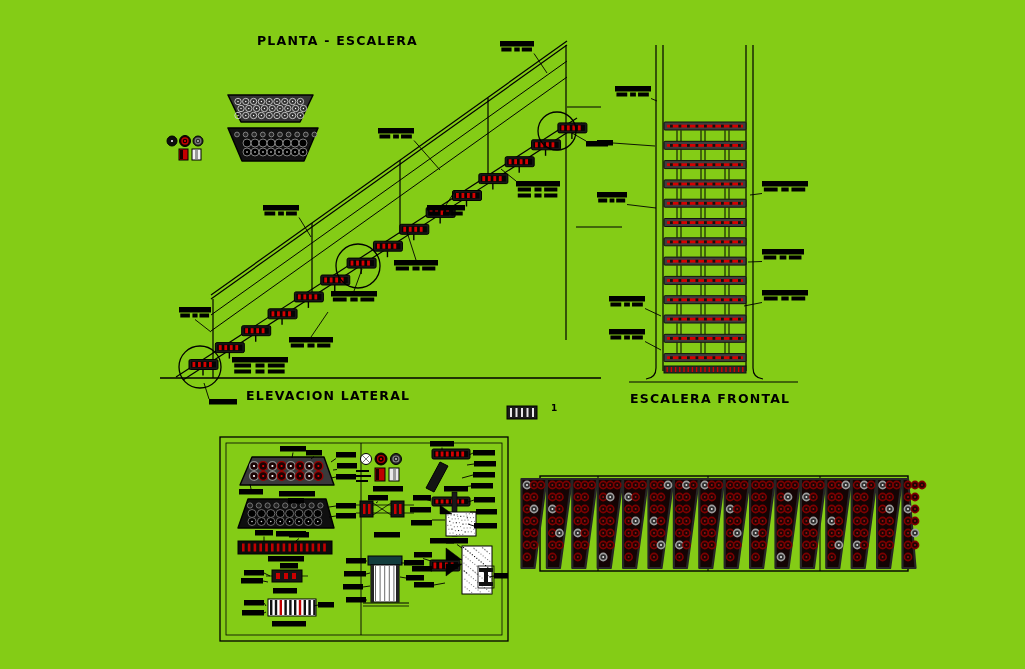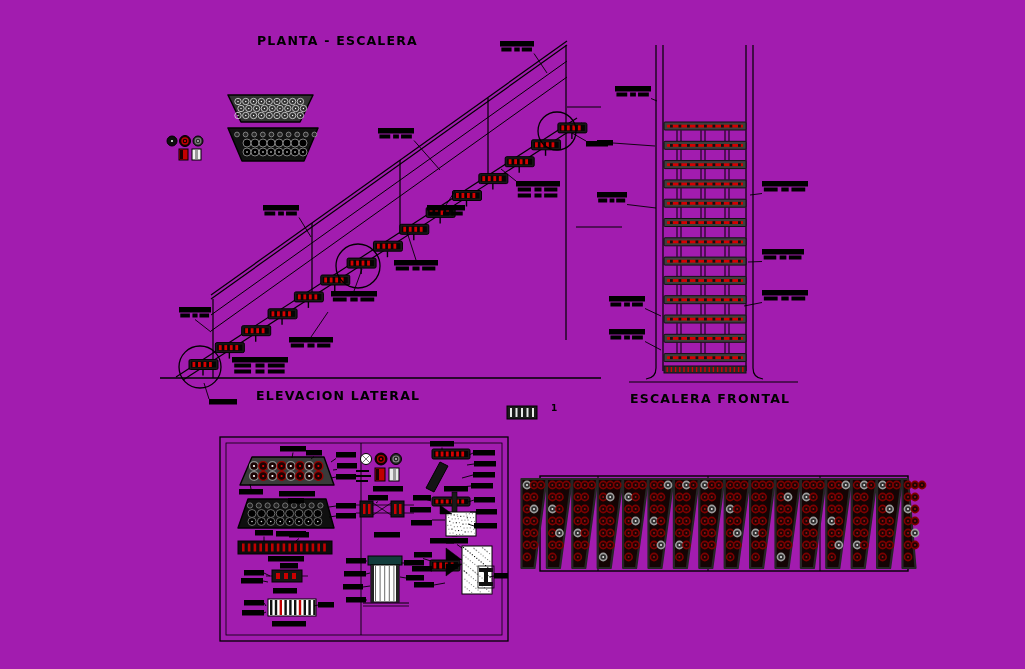--- a/index.html
+++ b/index.html
@@ -1,16 +1,16 @@
 <!DOCTYPE html>
 <html><head>
 <meta charset="utf-8">
 <style>
   html,body{margin:0;padding:0;background:#fff;}
-  #stage{position:relative;width:1025px;height:669px;background:#a21caf;overflow:hidden;
+  #stage{position:relative;width:1025px;height:669px;background:#84cc16;overflow:hidden;
          font-family:"DejaVu Sans",sans-serif;}
   #cad{position:absolute;left:0;top:0;}
   .t{position:absolute;font-family:"DejaVu Sans",sans-serif;font-size:12.5px;font-weight:600;
      letter-spacing:1.2px;color:#000;white-space:nowrap;}
   .n1{position:absolute;font-family:"DejaVu Sans",sans-serif;font-size:9px;font-weight:bold;color:#000;}
 </style>
 </head>
 <body>
 
 <div id="stage">
@@ -1726,16 +1726,16 @@
         <rect x="507" y="406" width="30" height="13" fill="#1b1b1b" stroke="#000"></rect>
         <rect x="510" y="408" width="2" height="9" fill="#e8e8e8"></rect>
         <rect x="515.5" y="408" width="2" height="9" fill="#e8e8e8"></rect>
         <rect x="521" y="408" width="2" height="9" fill="#e8e8e8"></rect>
         <rect x="526.5" y="408" width="2" height="9" fill="#e8e8e8"></rect>
         <rect x="532" y="408" width="2" height="9" fill="#e8e8e8"></rect>
       </g>
   </svg>
 
   <div class="t" style="left:257px;top:33px">PLANTA - ESCALERA</div>
-  <div class="t" style="left:256px;top:388px">ELEVACION LATERAL</div>
+  <div class="t" style="left:246px;top:388px">ELEVACION LATERAL</div>
   <div class="t" style="left:630px;top:391px">ESCALERA FRONTAL</div>
   <div class="n1" style="left:551px;top:403px">1</div>
 </div>
 
 </body></html>

